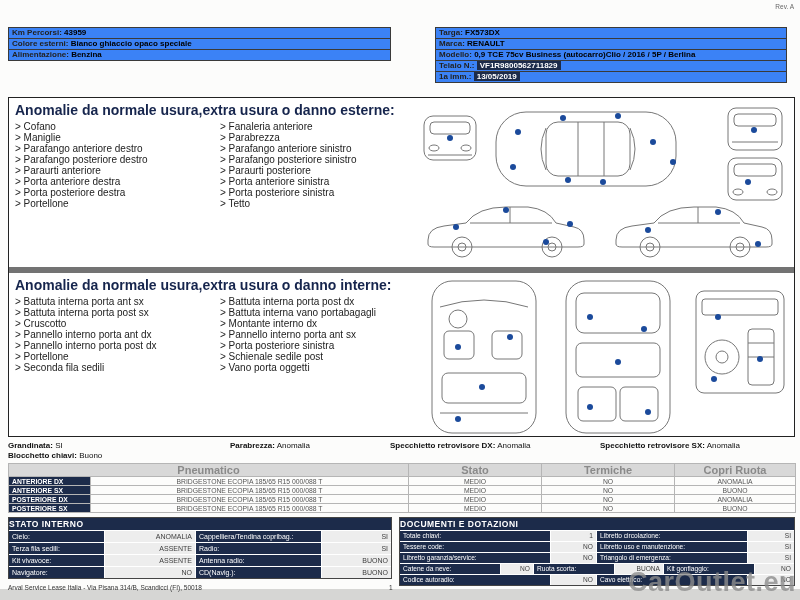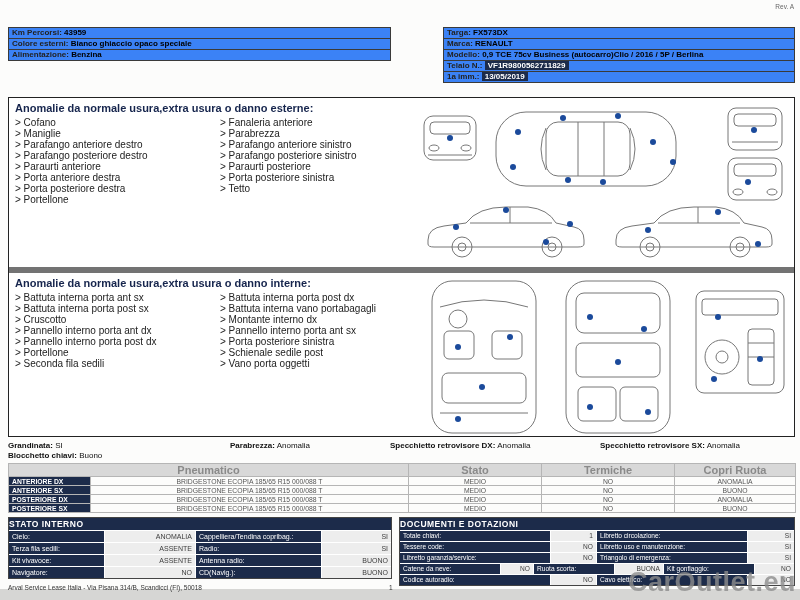--- a/index.html
+++ b/index.html
@@ -10,32 +10,32 @@
   body{width:800px;height:600px;overflow:hidden;font-family:"Liberation Sans",sans-serif;background:#fff;}
   .page{position:relative;width:800px;height:600px;background:#fcfcfb;}
 
   
   .title{position:absolute;left:8px;top:4px;width:383px;color:var(--green,#0f7d4c);
          font-weight:bold;font-size:13px;letter-spacing:.4px;border-bottom:1px solid #9fb3aa;padding-bottom:3px;}
   .rev{position:absolute;right:6px;top:3px;font-size:6.5px;color:#666;}
 
   
   .info-left{position:absolute;left:8px;top:28px;width:383px;}
-  .info-right{position:absolute;left:399px;top:28px;width:396px;padding-left:44px;}
+  .info-right{position:absolute;left:391px;top:28px;width:396px;padding-left:44px;}
   .info-row{border:1px solid #3a3a3a;margin-top:-1px;background:#3b82f6;
             font-size:8px;line-height:10px;height:12px;padding:0 3px;white-space:nowrap;overflow:hidden;}
   .info-row .lab{color:#222;font-weight:bold;}
   .info-row .val{color:#000;font-weight:bold;}
   .info-row .val.hl{background:var(--navy,#1c2b4a);color:#fff;padding:0 3px;}
 
   
   .damage-box{position:absolute;left:8px;top:97px;width:787px;height:340px;border:1px solid #222;background:#fff;}
   .dmg-section{position:relative;height:169px;padding:4px 6px;}
   .dmg-section.second{border-top:6px solid #737373;height:169px;}
-  .sec-title{font-size:11px;font-weight:bold;color:#16254d;margin-bottom:3px;}
+  .sec-title{font-size:14px;font-weight:bold;color:#16254d;margin-bottom:3px;}
   .cols{display:flex;}
   .col{width:205px;}
   .dmg-item{font-size:10px;color:#222;line-height:11px;max-width:190px;}
   .diagram{position:absolute;right:4px;top:4px;width:372px;height:162px;}
   .diagram .outline{stroke:#777;fill:none;stroke-width:1;}
   .diagram .dot{fill:var(--dot,#1b4a9b);}
 
   
   .summary{position:absolute;left:8px;top:441px;width:787px;font-size:8px;color:#111;}
   .sum-line{display:flex;line-height:10px;}
@@ -108,20 +108,21 @@
             <div class="dmg-item">&gt; Porta anteriore destra</div>
             <div class="dmg-item">&gt; Porta posteriore destra</div>
             <div class="dmg-item">&gt; Portellone</div>
           </div>
         <div class="col">
             <div class="dmg-item">&gt; Fanaleria anteriore</div>
             <div class="dmg-item">&gt; Parabrezza</div>
             <div class="dmg-item">&gt; Parafango anteriore sinistro</div>
             <div class="dmg-item">&gt; Parafango posteriore sinistro</div>
             <div class="dmg-item">&gt; Paraurti posteriore</div>
+            <div class="dmg-item">&gt; Porta anteriore sinistra</div>
             <div class="dmg-item">&gt; Porta posteriore sinistra</div>
             <div class="dmg-item">&gt; Tetto</div>
           </div>
       </div>
       <svg class="diagram" viewBox="0 0 372 162">
         <g class="outline">
           <g>
             <rect x="6" y="14" width="52" height="44" rx="9"></rect>
             <rect x="12" y="20" width="40" height="12" rx="4"></rect>
             <ellipse cx="16" cy="46" rx="5" ry="3"></ellipse>

